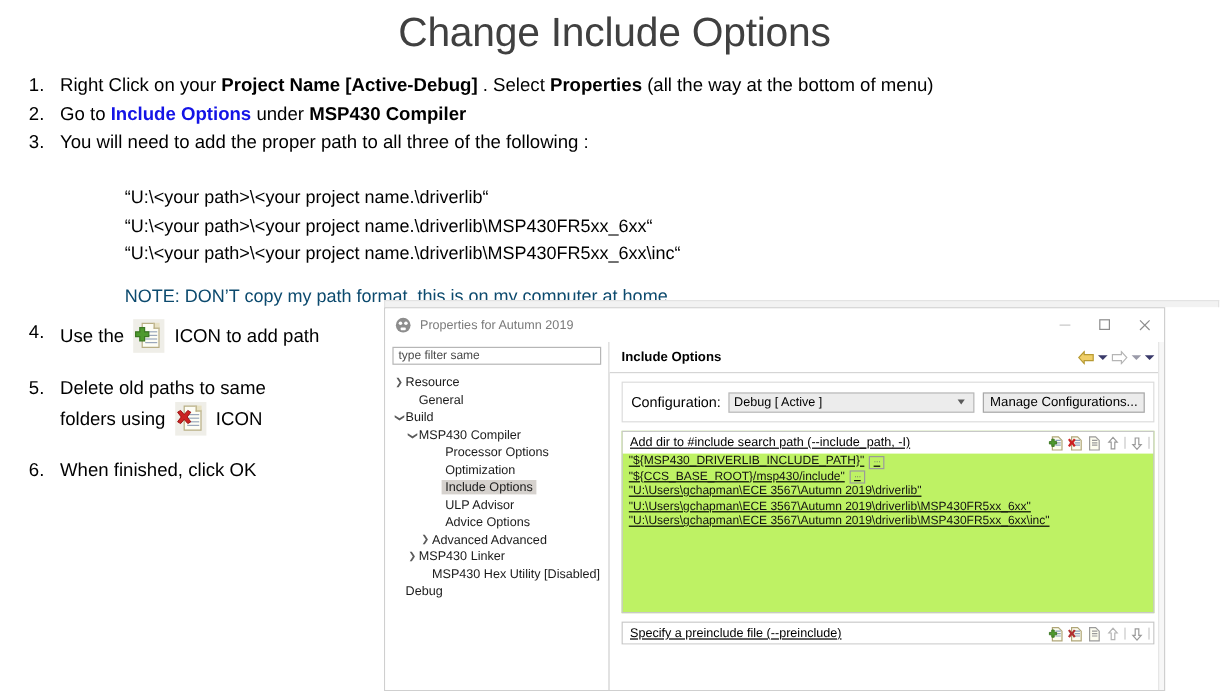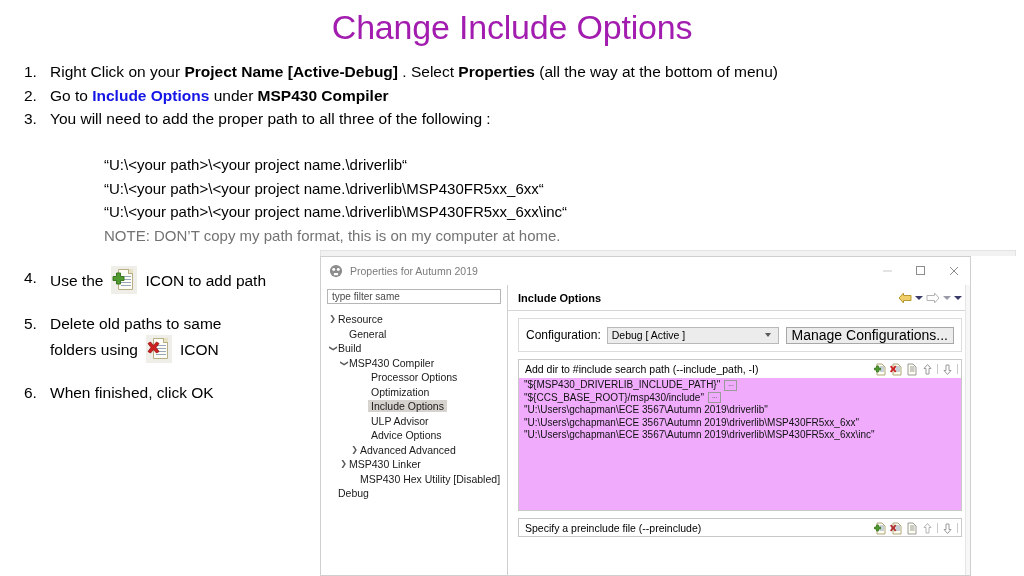--- a/index.html
+++ b/index.html
@@ -278,33 +278,34 @@
     border-left: 3.5px solid transparent;
     border-right: 3.5px solid transparent;
     border-top: 4px solid #5a5a5a;
     margin-right: 3px;
   }
   #manage-config-btn {
     margin-left: 7px;
     height: 17px;
     border: 1px solid #a8a8a8;
     background: #ececec;
-    font-size: 14px;
+    font-size: 11px;
     display: flex;
     align-items: center;
     padding: 0 5px;
     white-space: nowrap;
     box-sizing: border-box;
   }
 
   .list-panel {
     margin: 7px 8px 0 10px;
     border: 1px solid #c8c8c8;
-    background: #f0abfc;
-    box-sizing: border-box;
+    background: #bef264;
+    box-sizing: border-box;
+    text-decoration: underline;
   }
   #include-panel { height: 152px; }
   #preinclude-panel { height: 19px; overflow: hidden; }
   .list-head {
     height: 18px;
     display: flex;
     align-items: center;
     padding: 0 3px 0 6px;
     font-size: 10.5px;
     background: #ffffff;
@@ -357,42 +358,42 @@
     width: 696px; height: 6px;
     background: #f2f2f2;
     border: 1px solid #e3e3e3;
     border-bottom: none;
     box-sizing: border-box;
   }
 </style>
 </head>
 <body>
 
-<div id="slide-title" style="color: #a21caf;">Change Include Options</div>
+<div id="slide-title" style="color: #404040;">Change Include Options</div>
 
 <div id="steps-top">
     <div class="step-row">
       <span class="step-num">1.</span>
       <span class="step-text"><span>Right Click on your </span><span class="b">Project Name [Active-Debug]</span><span> .  Select  </span><span class="b">Properties</span><span> (all the way at the bottom of menu)</span></span>
     </div>
     <div class="step-row">
       <span class="step-num">2.</span>
       <span class="step-text"><span>Go to </span><span class="blue">Include Options</span><span> under </span><span class="b">MSP430 Compiler</span></span>
     </div>
     <div class="step-row">
       <span class="step-num">3.</span>
       <span class="step-text"><span>You will need to add the proper path to all three of the following :</span></span>
     </div>
   </div>
 
 <div id="path-block">
     <div>“U:\&lt;your path&gt;\&lt;your project name.\driverlib“</div>
     <div>“U:\&lt;your path&gt;\&lt;your project name.\driverlib\MSP430FR5xx_6xx“</div>
     <div>“U:\&lt;your path&gt;\&lt;your project name.\driverlib\MSP430FR5xx_6xx\inc“</div>
-    <div class="note" style="color: #737373;">NOTE: DON’T copy my path format, this is on my computer at home.</div>
+    <div class="note" style="color: #0c4a6e; margin-top: 12px;">NOTE: DON’T copy my path format, this is on my computer at home.</div>
   </div>
 
 <div id="steps-bottom">
 
   <div class="step-block">
     <div class="sb-num">4.</div>
     <div class="sb-body">
       <div class="inline-row">
         <span>Use the</span>
         <span class="doc-icon">

